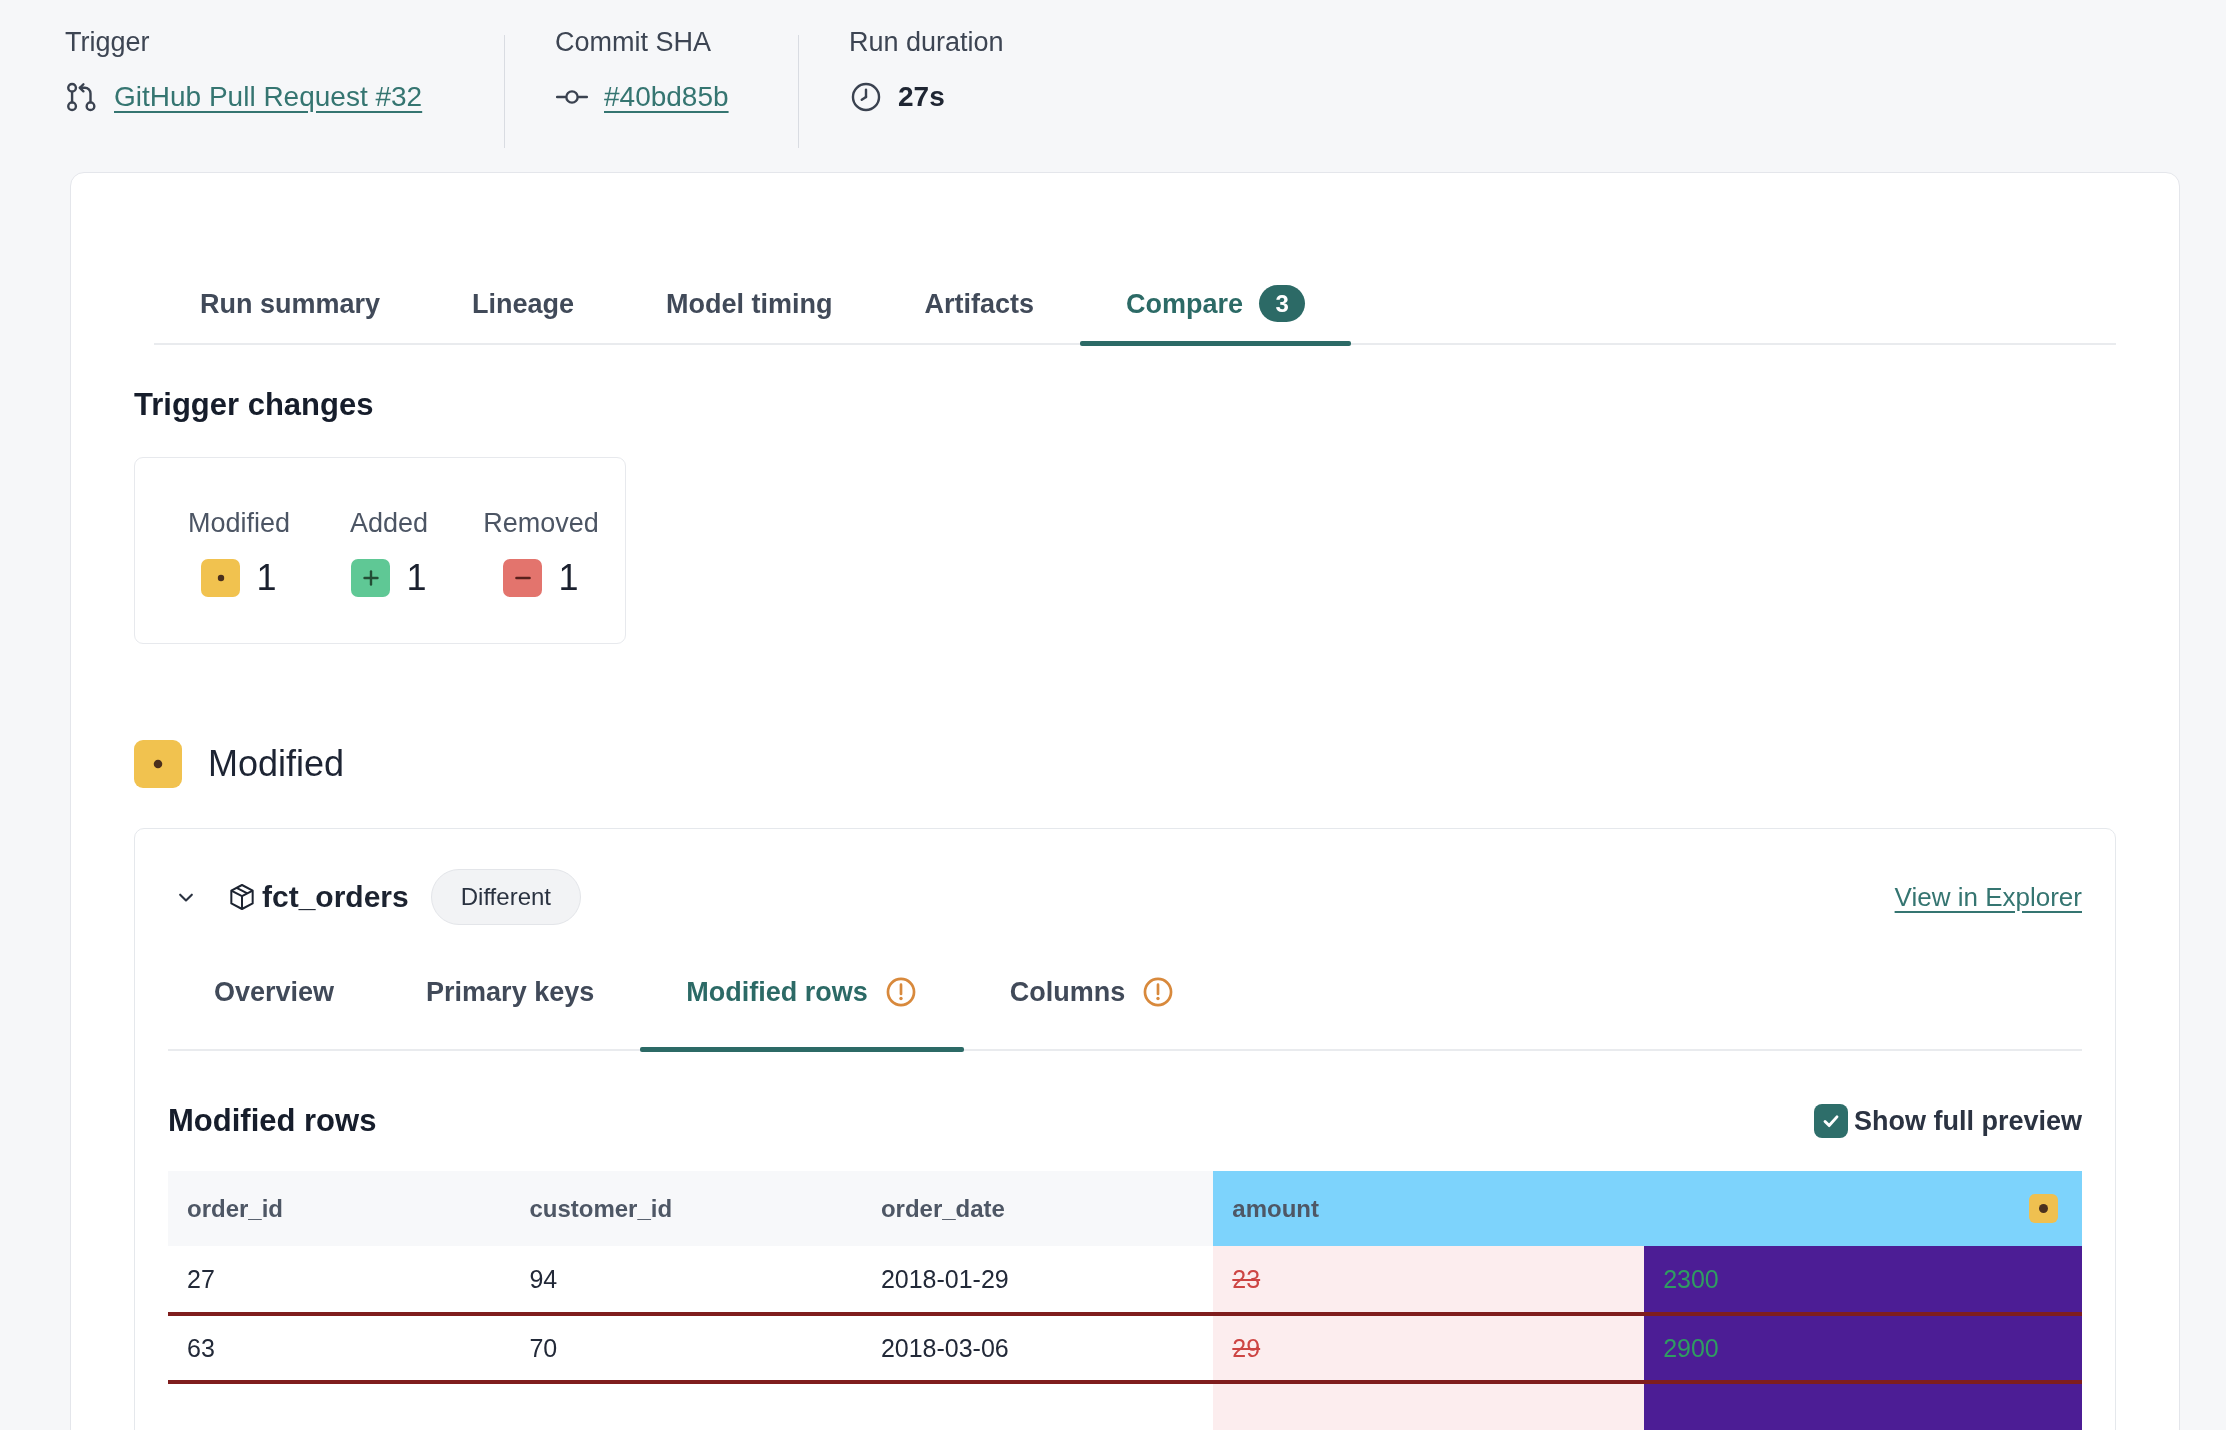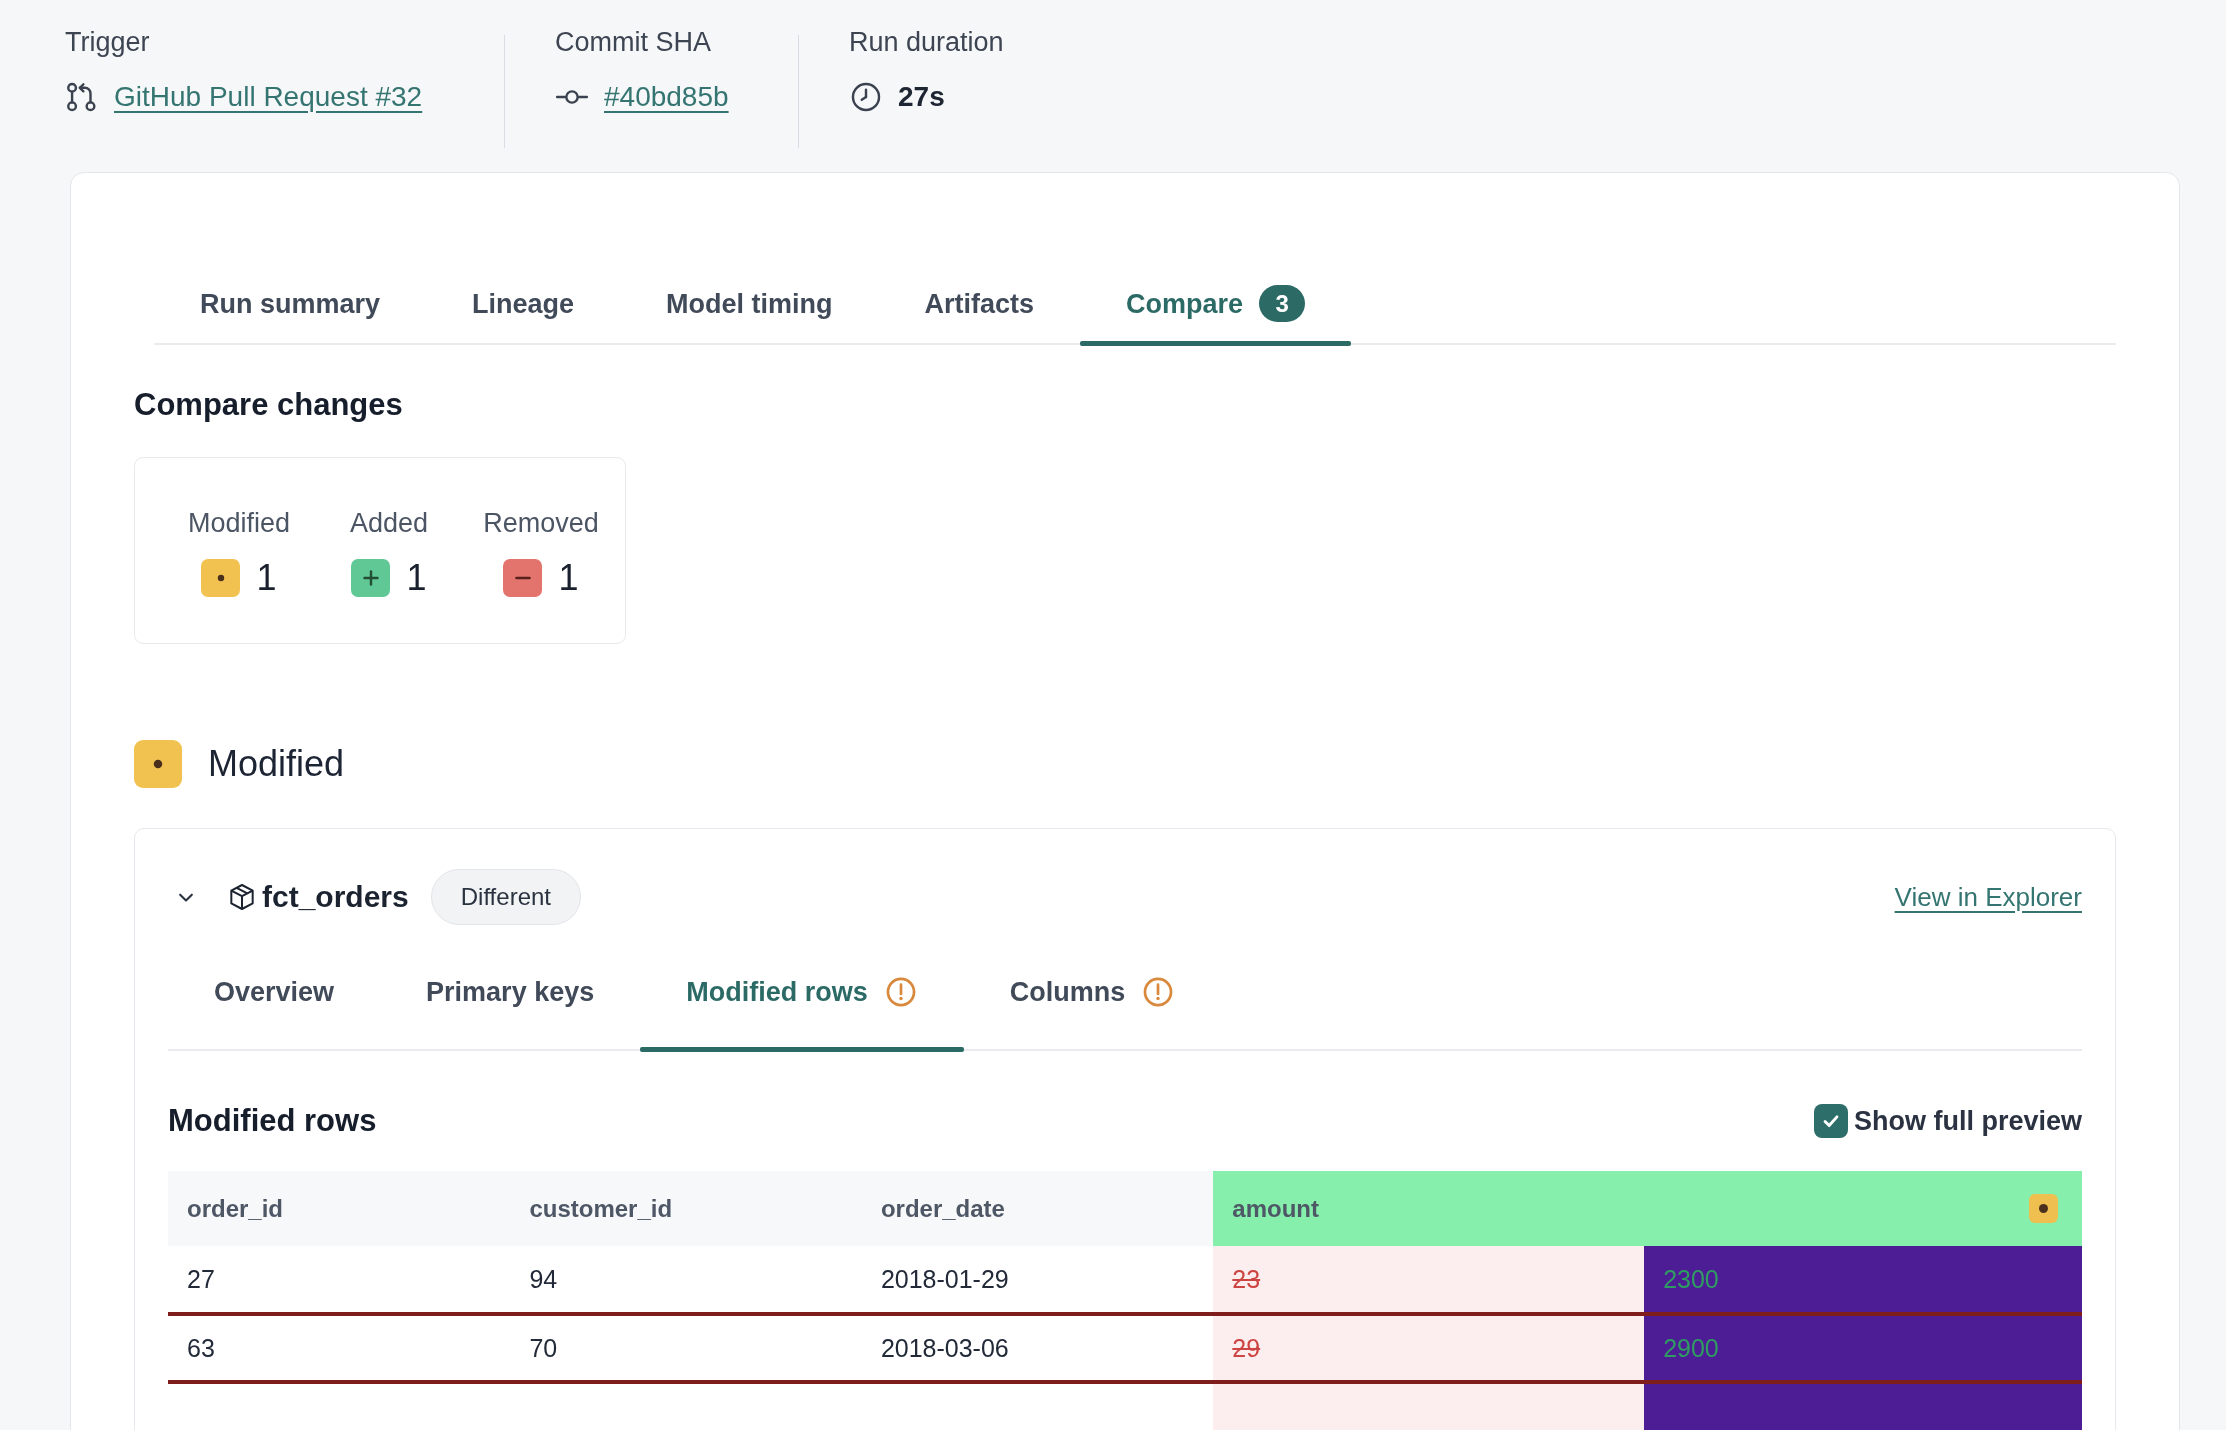--- a/index.html
+++ b/index.html
@@ -109,21 +109,21 @@
   }
   .checkbox-label { font-size:27px; font-weight:700; color:#2b3342; }
 
   
   table { width:100%; margin-top:32px; border-collapse:collapse; table-layout:fixed; }
   col.c1{width:341px;} col.c2{width:350px;} col.c3{width:350px;} col.c4{width:429px;} col.c5{width:436px;}
   thead th {
     background:#f7f8fa; height:75px; text-align:left;
     font-size:24px; font-weight:600; color:#4e5765; padding-left:19px;
   }
-  thead th.amount-th { background:#86efac;margin-left:24px; }
+  thead th.amount-th { background:#7dd3fc;margin-left:24px; }
   .amount-th-inner { display:flex; align-items:center; padding-right:24px; }
   .dot-badge {
     margin-left:auto; width:29px; height:29px; border-radius:6px; background:#efc050;
     display:inline-flex; align-items:center; justify-content:center;
   }
   .dot-badge::after { content:""; width:9px; height:9px; border-radius:50%; background:#4b301e; }
   tbody td { height:68px; font-size:25px; color:#222938; padding-left:19px; background:#fff; }
   tbody tr + tr td { border-top:4px solid #7f1d1d; }
   td.old-val { background:#fcedee; color:#cd4543; }
   td.old-val span { text-decoration:line-through; }
@@ -187,21 +187,21 @@
       </button>
     <button class="tab">
         <span>Artifacts</span>
       </button>
     <button class="tab active">
       <span>Compare</span>
       <span class="tab-badge">3</span>
     </button>
   </nav>
 
-  <h2 class="h2">Compare changes</h2>
+  <h2 class="h2">Trigger changes</h2>
 
   <div class="stats-card">
     <div class="stat">
       <div class="stat-label">Modified</div>
       <div class="stat-value">
         <span class="chg-icon modified">
           <svg width="22" height="22" viewBox="0 0 22 22">
               <circle cx="11" cy="11" r="3.2" fill="#4a2f1d"></circle>
             </svg>
         </span>

